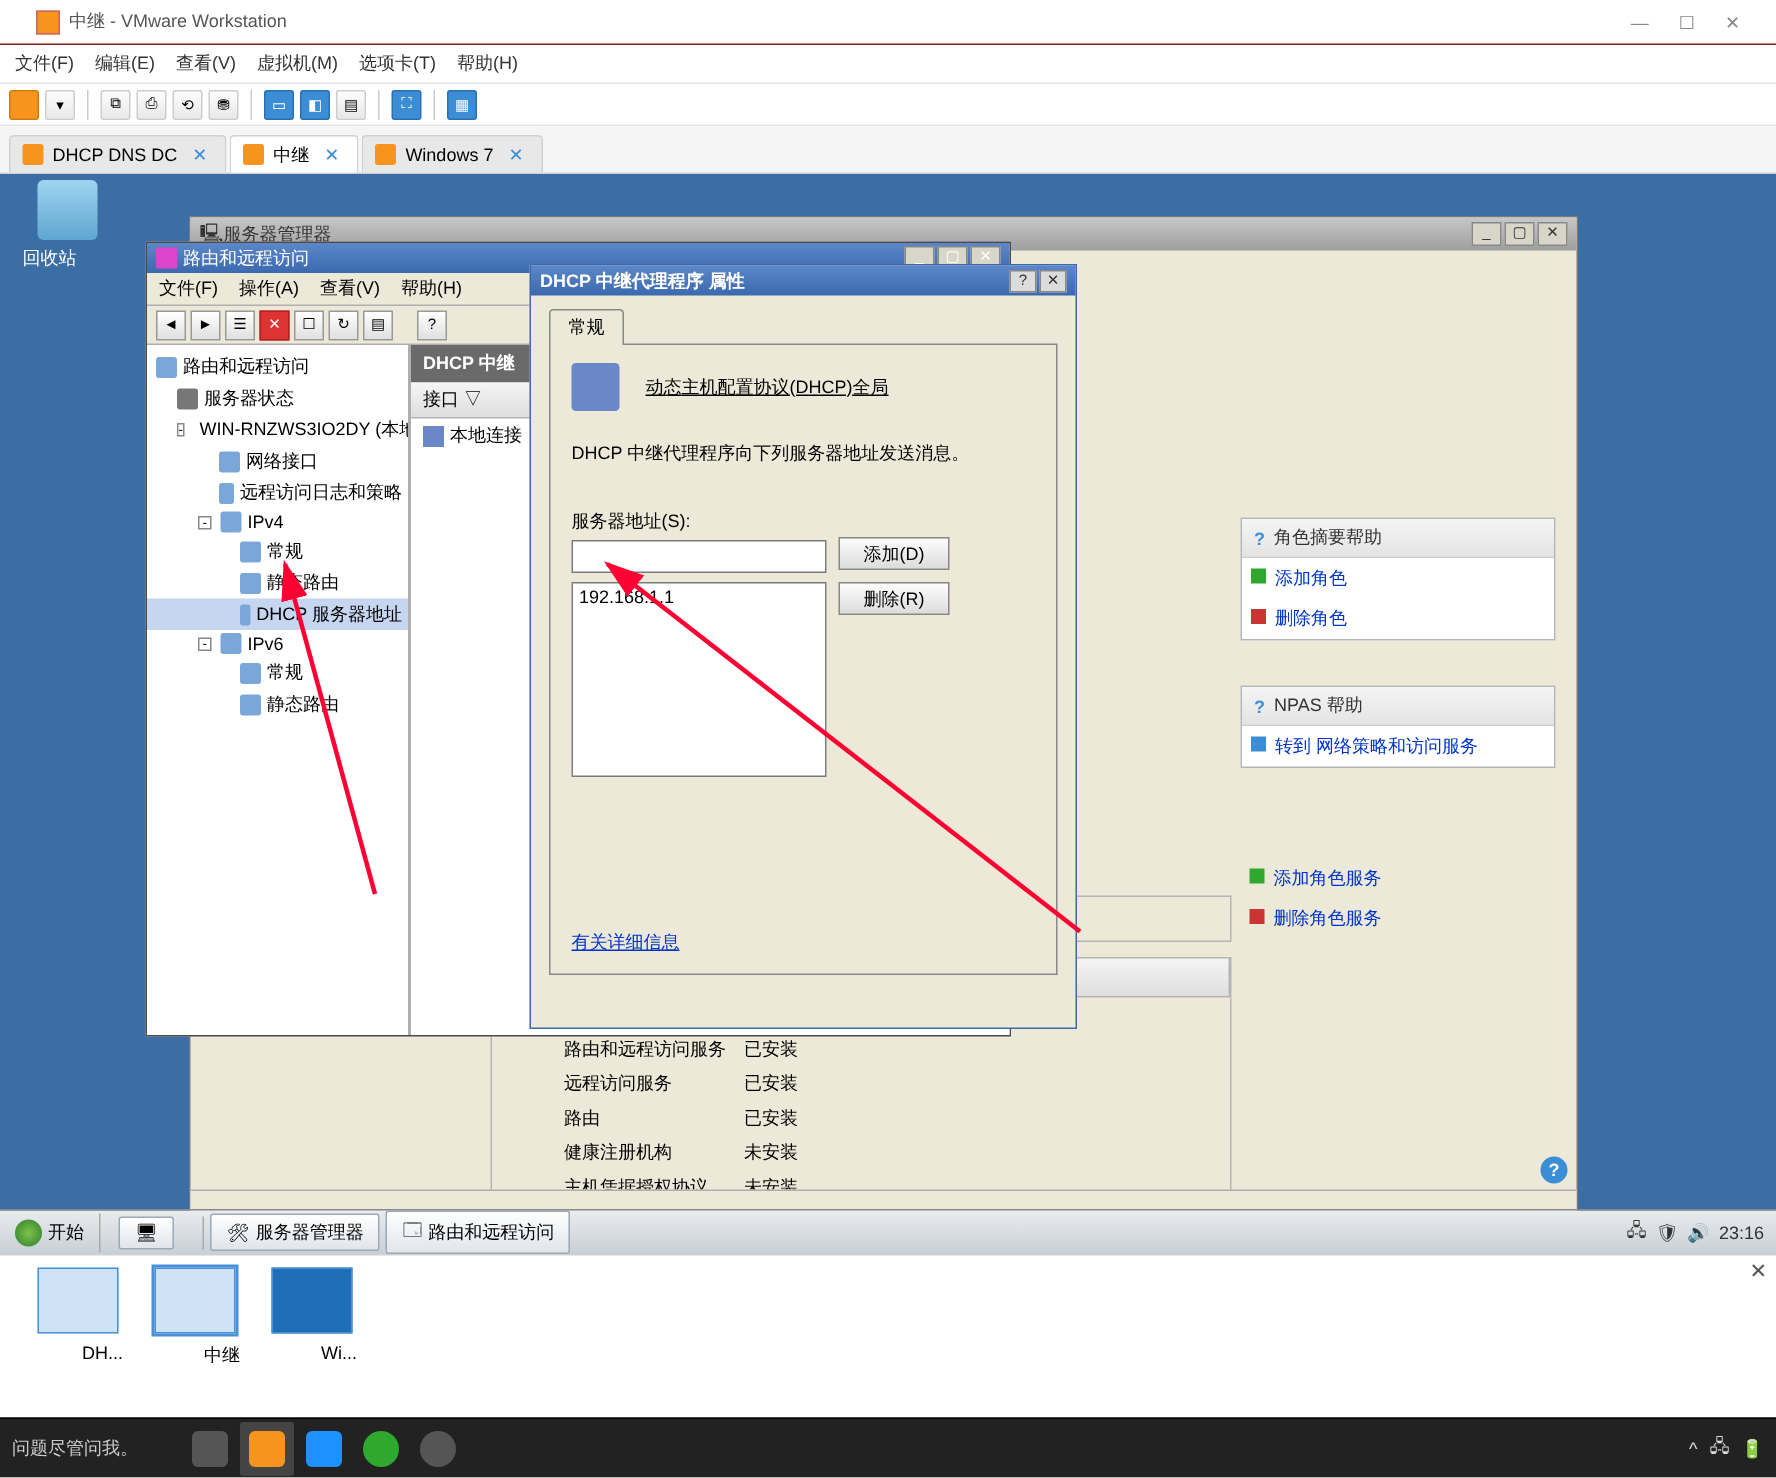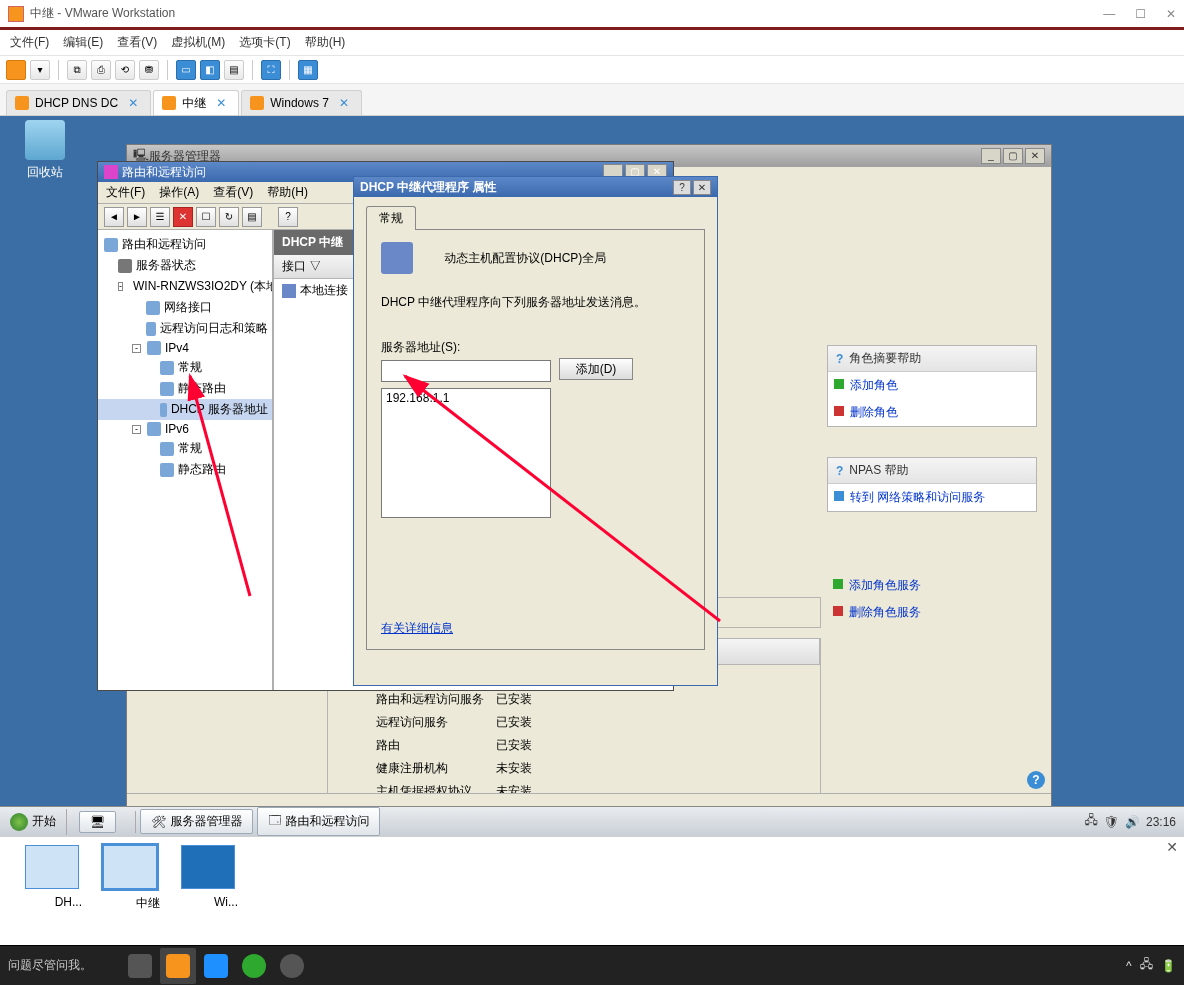--- a/index.html
+++ b/index.html
@@ -1,39 +1,39 @@
 <!DOCTYPE html>
 <html><head>
 <meta charset="utf-8">
 <style>
 * { margin:0; padding:0; box-sizing:border-box; font-family:"Microsoft YaHei","SimSun",Tahoma,sans-serif; font-size:12px; }
 body { width:1184px; height:985px; background:#fff; position:relative; overflow:hidden; }
 
 
-.vmware-title { height:30px; background:#fff; border-bottom:3px solid #7f1d1d; display:flex; align-items:center; padding:0 8px; color:#555; }
+.vmware-title { height:30px; background:#fff; border-bottom:1px solid #7f1d1d; display:flex; align-items:center; padding:0 24px; color:#555; }
 .vmware-title .vm-icon { width:16px; height:16px; background:#f7941d; border:1px solid #c66; margin-right:6px; }
 .vmware-title .wc { margin-left:auto; display:flex; gap:20px; color:#888; font-size:14px; }
 .vmware-menu { height:26px; display:flex; align-items:center; padding:2px 10px; gap:14px; border-bottom:1px solid #e5e5e5; color:#333; }
 .vmware-tools { height:28px; display:flex; align-items:center; padding:2px 6px; gap:4px; border-bottom:1px solid #e5e5e5; }
 .tool-btn { width:20px; height:20px; background:linear-gradient(#fdfdfd,#e8e8e8); border:1px solid #ccc; border-radius:2px; display:flex; align-items:center; justify-content:center; font-size:10px; }
 .tool-btn.orange { background:#f7941d; border-color:#d67a0b; }
 .tool-btn.blue { background:#3b8dd6; border-color:#2a6fb0; color:#fff; }
 .tbar-sep { width:1px; height:20px; background:#ccc; margin:0 4px; }
 
 .vmware-tabs { height:32px; display:flex; padding:6px 6px 0 6px; gap:2px; border-bottom:1px solid #d0d0d0; background:#f5f5f5; }
 .vm-tab { padding:5px 12px 5px 8px; background:#fff; border:1px solid #d0d0d0; border-bottom:none; border-radius:3px 3px 0 0; display:flex; align-items:center; gap:6px; position:relative; }
 .vm-tab.inactive { background:#e8e8e8; }
 .vm-tab .close { color:#3b8dd6; margin-left:4px; }
 .vm-tab .ico { width:14px; height:14px; background:#2ea82e; border-radius:2px; }
 .vm-tab .ico.orange{ background:#f7941d; }
 
 .guest-viewport { position:absolute; left:0; top:116px; right:0; height:720px; background:#3a6ea5; overflow:hidden; }
 
 
-.recyclebin { position:absolute; left:15px; top:4px; width:60px; text-align:center; color:#fff; }
+.recyclebin { position:absolute; left:15px; top:4px; width:60px; color:#fff; }
 .recyclebin .rb-icon { width:40px; height:40px; margin:0 auto 4px; background:linear-gradient(#9fd4f0,#5ea7d0); border-radius:4px; }
 
 
 .srv-win { position:absolute; left:126px; top:28px; width:926px; height:672px; background:#ece9d8; border:1px solid #7a7a7a; }
 .srv-title { height:22px; background:linear-gradient(#c7c7c7,#9e9e9e); display:flex; align-items:center; padding:0 6px; color:#333; }
 .srv-title .title-controls{ margin-left:auto; display:flex; gap:2px; }
 .tctl { width:20px; height:16px; background:#d8d6c9; border:1px solid #888; text-align:center; line-height:13px; font-size:10px; }
 
 .role-row { border:1px solid #b5b5b5; padding:6px 8px; display:flex; align-items:center; gap:6px; }
 .role-svc-hdr { display:flex; background:linear-gradient(#f5f5f5,#dedede); border:1px solid #b5b5b5; }
@@ -82,21 +82,21 @@
 
 .dhcp-dlg { position:absolute; left:353px; top:60px; width:365px; height:510px; background:#ece9d8; border:1px solid #3b69ae; z-index:5; }
 .dlg-title { height:20px; background:linear-gradient(#5c88c8,#3b69ae); color:#fff; display:flex; align-items:center; padding:0 6px; font-weight:bold; }
 .dlg-title .qx { margin-left:auto; display:flex; gap:2px; }
 .dlg-title .qx span { width:18px; height:15px; background:#dcdcdc; color:#333; text-align:center; line-height:13px; border:1px solid #888; font-weight:normal; font-size:10px; }
 .dlg-body { padding:8px 12px 0; height:calc(100% - 50px); }
 .dlg-tabs { display:flex; border-bottom:1px solid #888; }
 .dlg-tab { padding:3px 12px; background:#ece9d8; border:1px solid #888; border-bottom:none; border-radius:3px 3px 0 0; position:relative; top:1px; }
 .dlg-panel { border:1px solid #888; border-top:none; padding:12px 14px; height:420px; background:#ece9d8; position:relative; }
 .dlg-panel .ico { width:32px; height:32px; background:#6a88c8; display:inline-block; vertical-align:middle; border-radius:3px; }
-.dlg-panel .hdr { display:inline-block; margin-left:28px; vertical-align:middle; }
+.dlg-panel .hdr { display:inline-block; margin-left:14px; vertical-align:middle;text-decoration:underline; }
 .srvaddr-label { margin-top:28px; }
 .srvaddr-input { width:170px; height:22px; border:1px solid #7a7a7a; background:#fff; padding:0 4px; margin-top:4px; }
 .dlg-btn { width:74px; height:22px; background:linear-gradient(#fdfdfd,#dcdcdc); border:1px solid #888; margin-left:8px; }
 .srvlist { width:170px; height:130px; border:1px solid #7a7a7a; background:#fff; margin-top:6px; padding:2px 4px; }
 .more-link { color:#0033cc; text-decoration:underline; position:absolute; bottom:12px; left:14px; }
 
 .dlg-footer { height:32px; display:flex; justify-content:flex-end; align-items:center; padding:0 12px; gap:6px; }
 
 
 .win-taskbar { position:absolute; left:0; right:0; bottom:0; height:30px; background:linear-gradient(#e9ecef,#c9cfd6); border-top:1px solid #888; display:flex; align-items:center; }
@@ -381,20 +381,21 @@
         <div style="margin-top:20px;">DHCP 中继代理程序向下列服务器地址发送消息。</div>
         <div class="srvaddr-label">服务器地址(S):</div>
         <div style="display:flex;align-items:center;">
           <input class="srvaddr-input" style="">
           <button class="dlg-btn">添加(D)</button>
         </div>
         <div style="display:flex;">
           <div class="srvlist">
             <div>192.168.1.1</div>
           </div>
+          <div style="margin-top:6px;"><button class="dlg-btn">删除(R)</button></div>
         </div>
         <a class="more-link">有关详细信息</a>
       </div>
     </div>
   </div>
 
   <svg class="annotate" style="left:160px; top:250px;" width="600" height="260">
     <defs>
         <marker id="ah" markerWidth="10" markerHeight="10" refX="8" refY="3" orient="auto">
           <path d="M0,0 L9,3 L0,6 Z" fill="#ff0033"></path>

